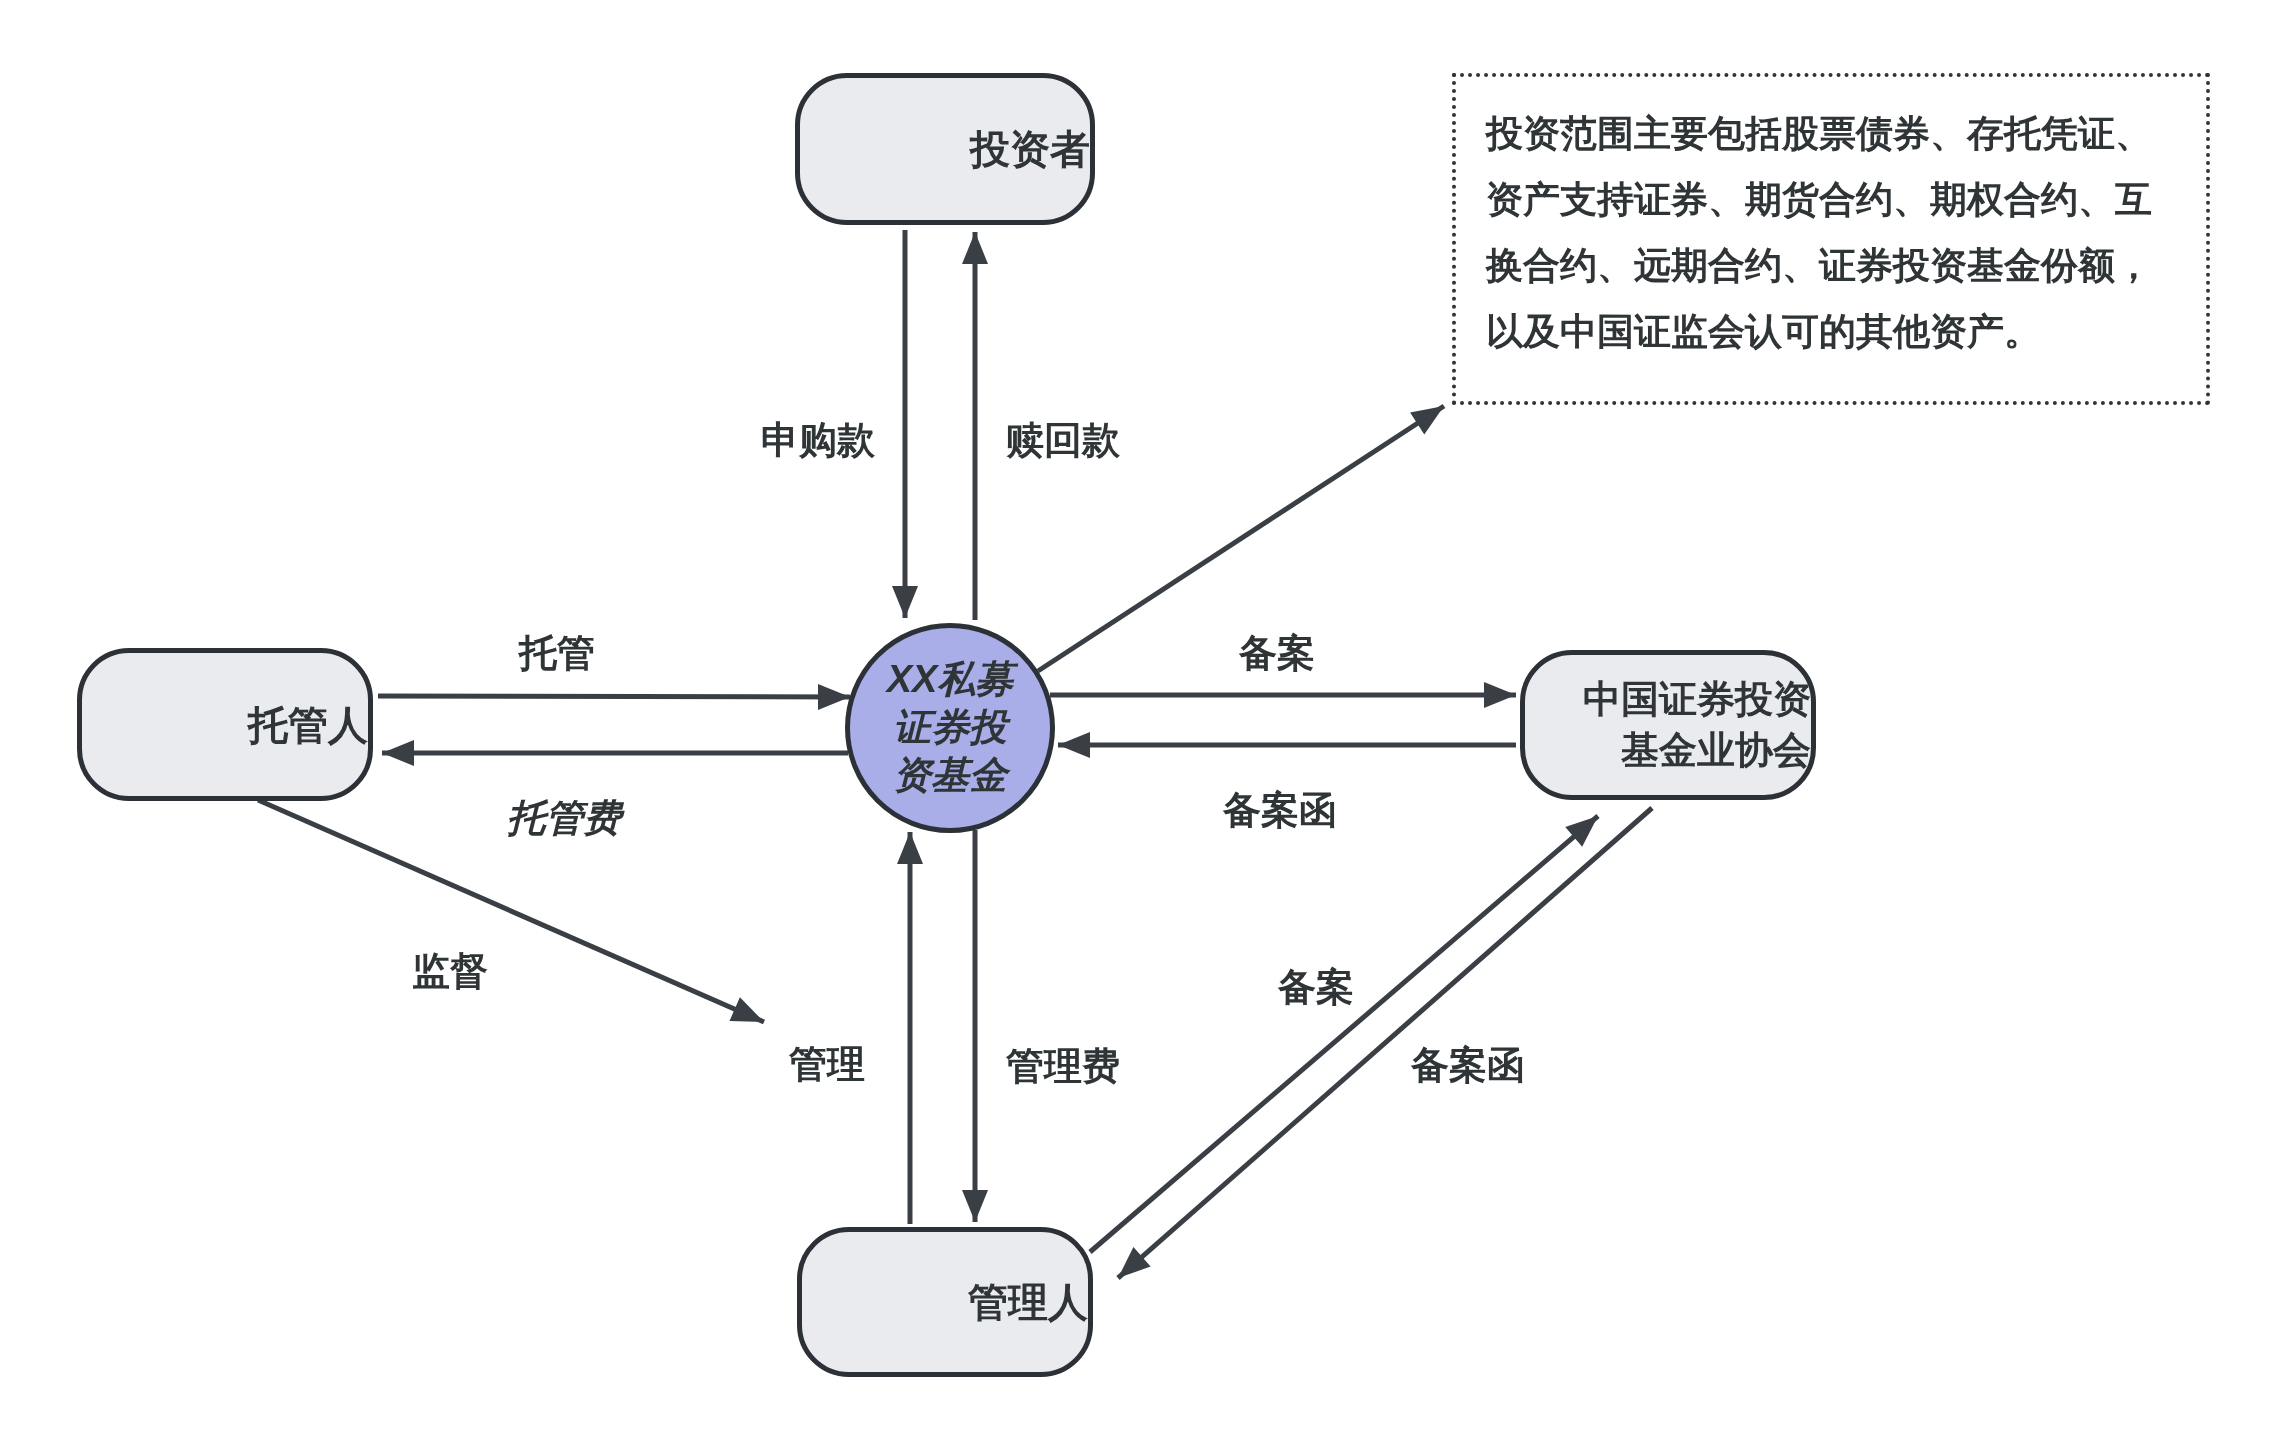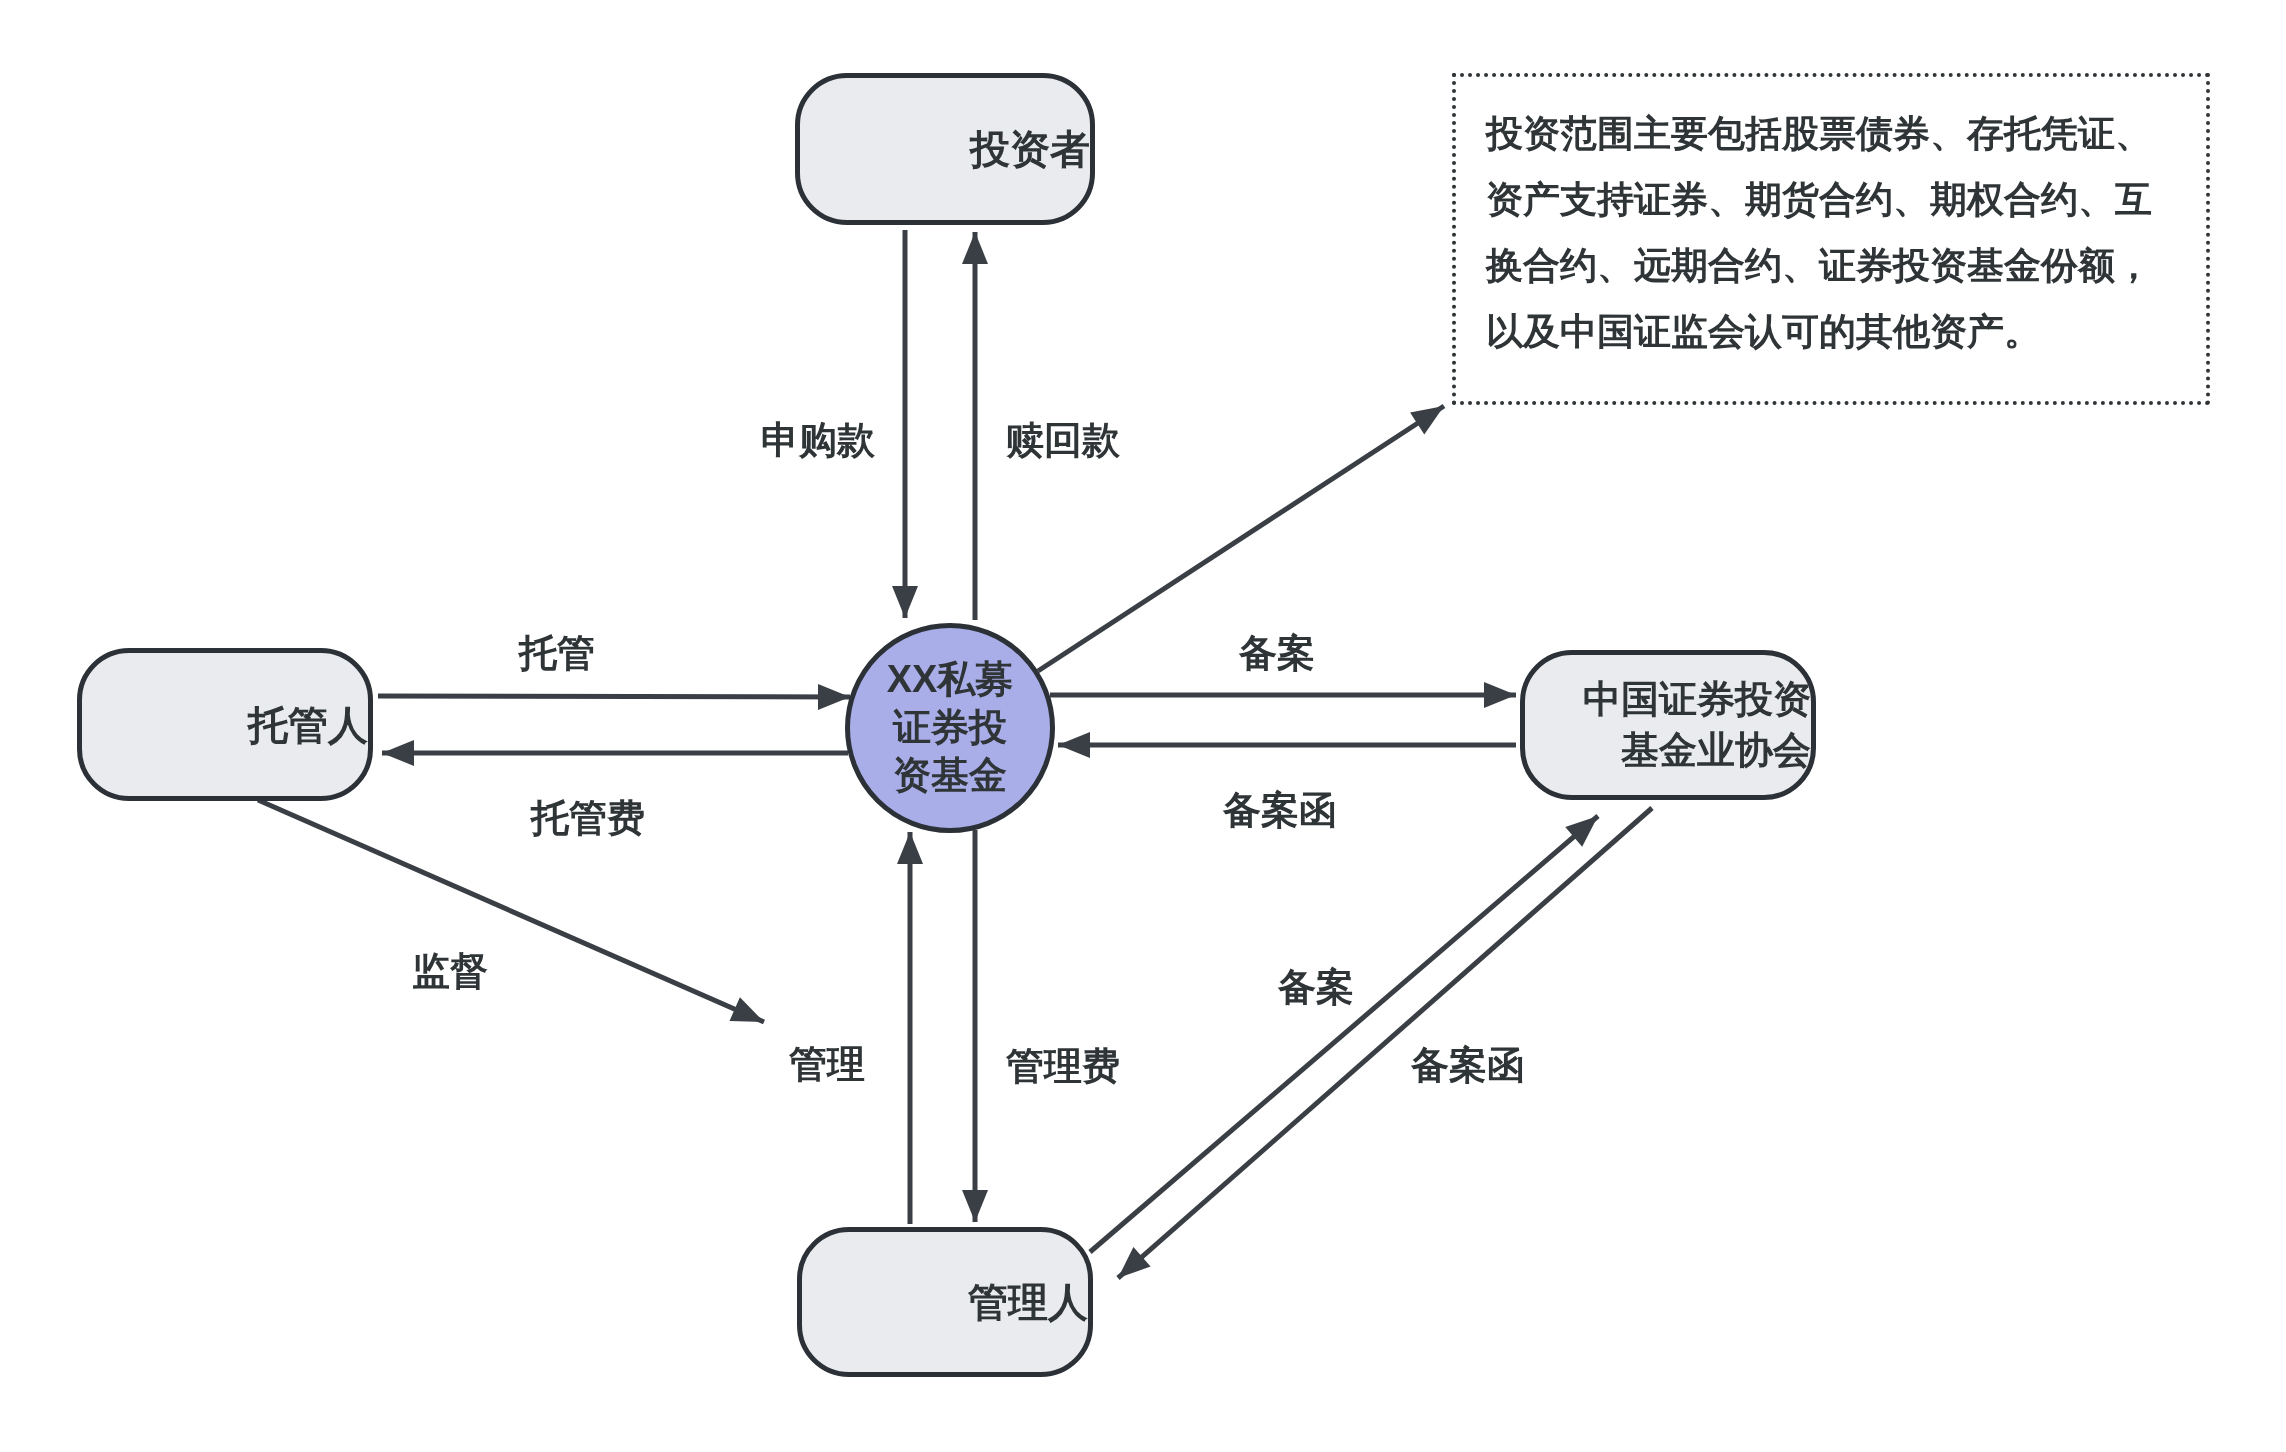--- a/index.html
+++ b/index.html
@@ -51,20 +51,21 @@
     border: 5px solid var(--node-border, #2b3137);
     border-radius: 50%;
     display: flex;
     flex-direction: column;
     align-items: center;
     justify-content: center;
     text-align: right;
     font-size: 38px;
     line-height: 1.26;
     box-sizing: border-box;
+    font-style: italic;
   }
   .edge-label {
     position: absolute;
     transform: translate(-50%, -50%);
     font-size: 38px;
     white-space: nowrap;
   }
   .note {
     position: absolute;
     left: 1452px; top: 73px;
@@ -125,21 +126,21 @@
     <span>资基金</span>
   </div>
 
   <div class="note">
     <span>投资范围主要包括股票债券、存托凭证、资产支持证券、期货合约、期权合约、互换合约、远期合约、证券投资基金份额，以及中国证监会认可的其他资产。</span>
   </div>
 
   <div class="edge-label" style="left:818px;  top:440px;">申购款</div>
   <div class="edge-label" style="left:1063px; top:440px;">赎回款</div>
   <div class="edge-label" style="left:557px;  top:653px;">托管</div>
-  <div class="edge-label" style="left:588px;  top:818px;">托管费</div>
+  <div class="edge-label" style="left:564px;  top:818px;font-style:italic;">托管费</div>
   <div class="edge-label" style="left:1277px; top:653px;">备案</div>
   <div class="edge-label" style="left:1280px; top:810px;">备案函</div>
   <div class="edge-label" style="left:450px;  top:971px;">监督</div>
   <div class="edge-label" style="left:827px;  top:1064px;text-align:right;">管理</div>
   <div class="edge-label" style="left:1063px; top:1066px;">管理费</div>
   <div class="edge-label" style="left:1316px; top:987px;">备案</div>
   <div class="edge-label" style="left:1468px; top:1065px;">备案函</div>
 
 </div>
 

